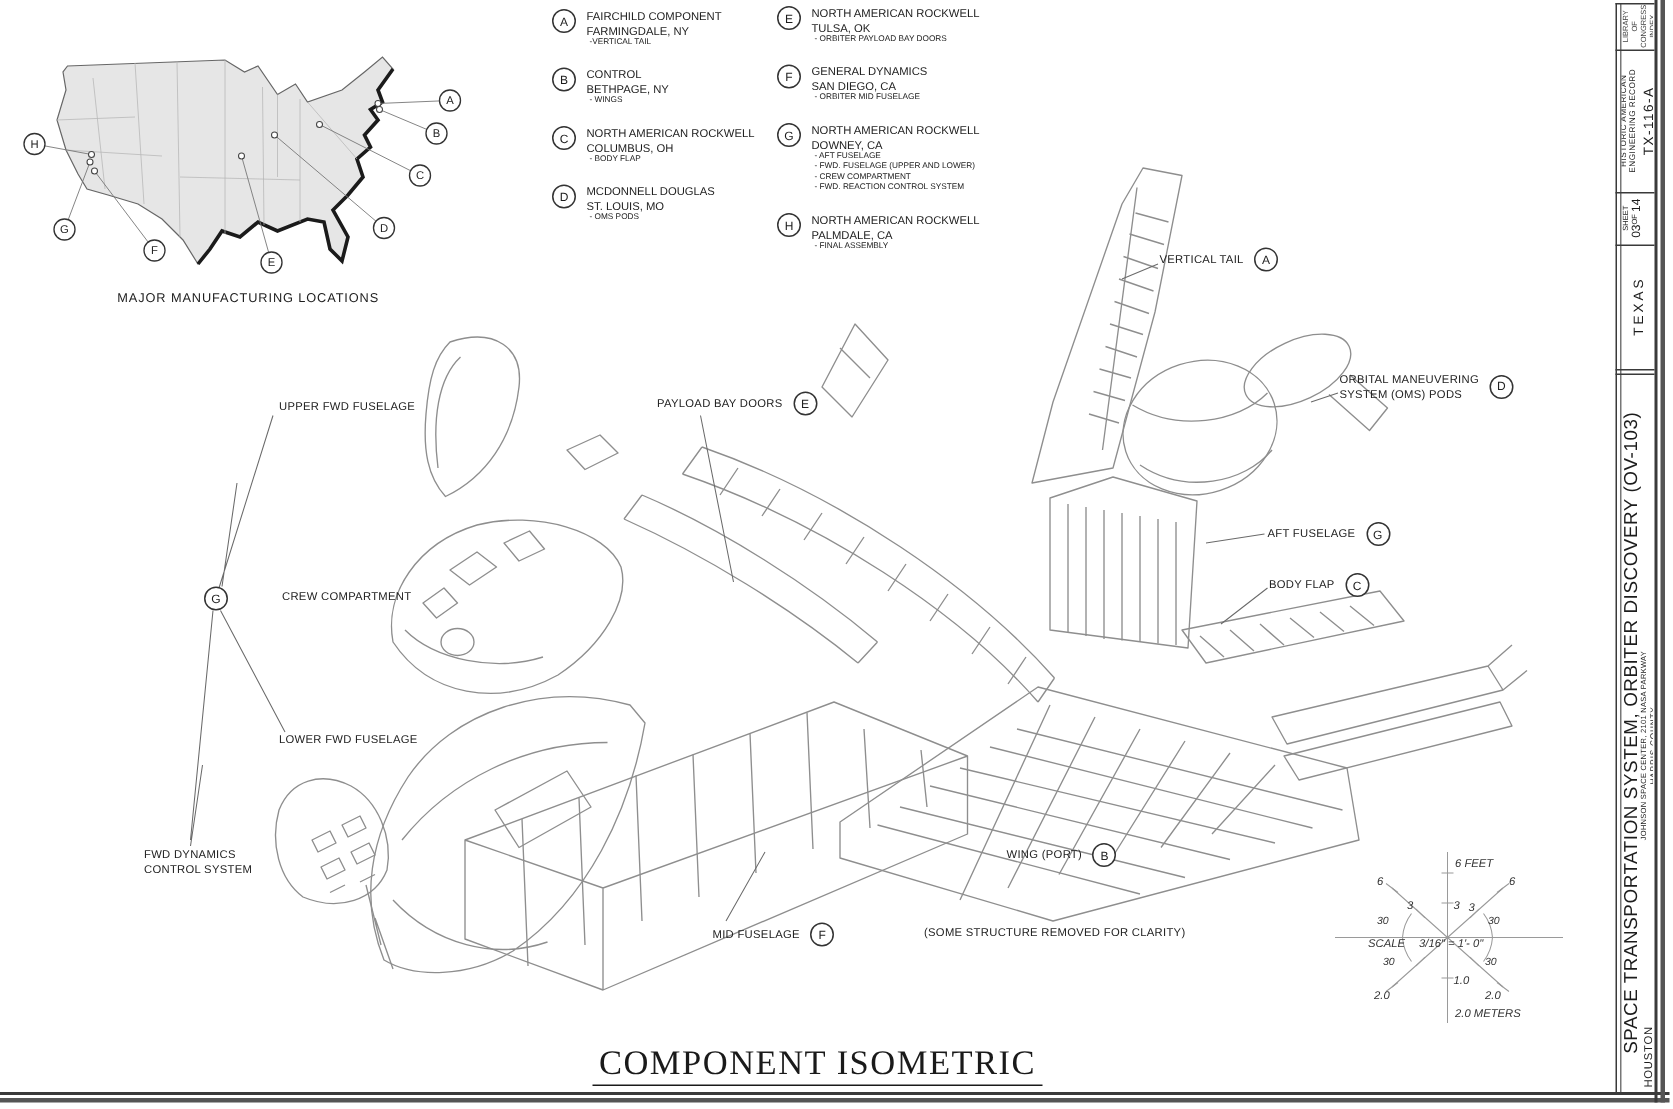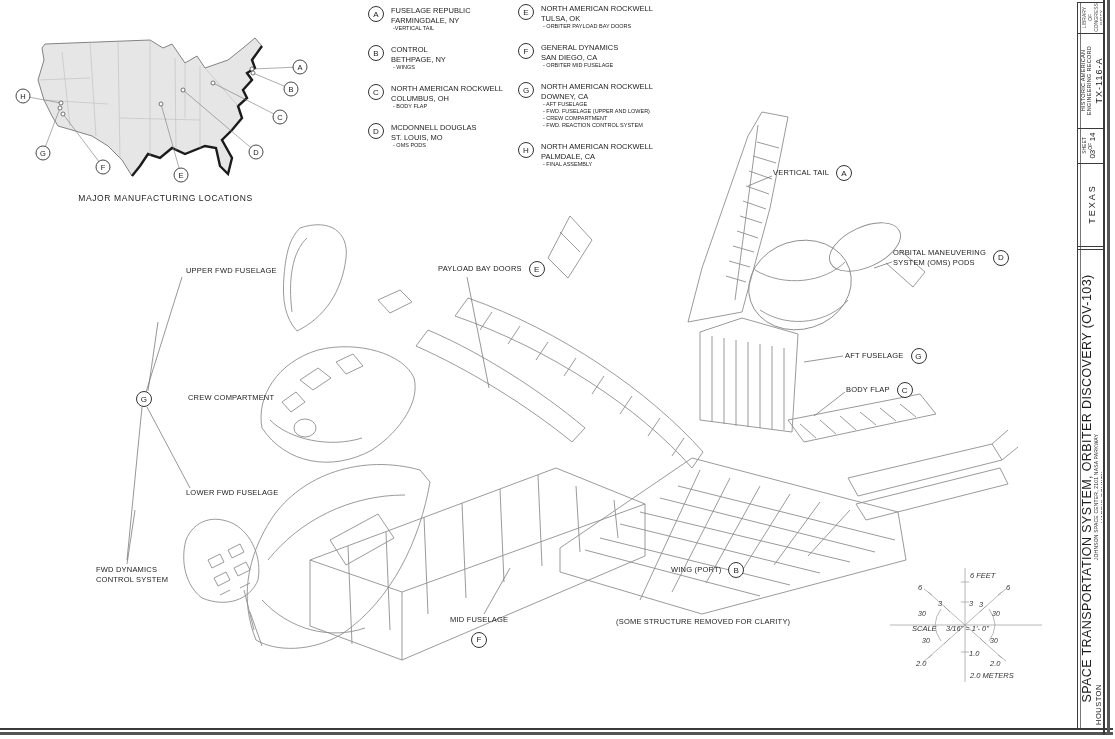--- a/index.html
+++ b/index.html
@@ -150,21 +150,21 @@
           <text x="23" y="90.6" text-anchor="middle" font-size="7.5" fill="#222">H</text>
         </g>
       </g>
   </svg>
   <div id="map-caption">MAJOR MANUFACTURING LOCATIONS</div>
 
   <div class="legend-col" id="legend-col-0" style="left:368px;top:6px;">
       <div class="legend-entry">
         <span class="cletter">A</span>
         <span>
-          <div class="name">FUSELAGE REPUBLIC</div>
+          <div class="name">FAIRCHILD COMPONENT</div>
           <div class="name">FARMINGDALE, NY</div>
           <div class="sub">-VERTICAL TAIL</div>
         </span>
       </div>
       <div class="legend-entry">
         <span class="cletter">B</span>
         <span>
           <div class="name">CONTROL</div>
           <div class="name">BETHPAGE, NY</div>
           <div class="sub">- WINGS</div>
@@ -280,21 +280,21 @@
           <span>FWD DYNAMICS</span>
           <span>CONTROL SYSTEM</span>
         </span>
       </div>
       <div class="callout" style="left: 671px; top: 562px;">
         <span class="txt">
           <span>WING (PORT)</span>
         </span>
         <span class="cletter">B</span>
       </div>
-      <div class="callout" style="left: 450px; top: 615px; flex-direction: column;">
+      <div class="callout" style="left: 475px; top: 615px;">
         <span class="txt">
           <span>MID FUSELAGE</span>
         </span>
         <span class="cletter">F</span>
       </div>
     </div>
 
   <div class="callout" style="left:616px;top:617px;">
     <span>(SOME STRUCTURE REMOVED FOR CLARITY)</span>
   </div>
@@ -316,20 +316,21 @@
     <text class="scale-txt" x="32" y="79" transform="translate(0,-8)">SCALE</text>
     <text class="scale-txt" x="66" y="71">3/16" = 1'- 0"</text>
     <text class="scale-txt sm" x="42" y="83">30</text>
     <text class="scale-txt sm" x="110" y="83">30</text>
     <text class="scale-txt" x="89" y="96">1.0</text>
     <text class="scale-txt" x="36" y="106">2.0</text>
     <text class="scale-txt" x="110" y="106">2.0</text>
     <text class="scale-txt" x="90" y="118">2.0 METERS</text>
   </svg>
 
+  <div id="sheet-title">COMPONENT ISOMETRIC</div>
 
   <div class="tb-line" style="left:0;top:728px;width:1113px;height:2px;"></div>
   <div class="tb-line" style="left:0;top:732px;width:1113px;height:3px;background:#555;"></div>
   <div class="tb-line" style="left:1103px;top:0;width:2px;height:735px;"></div>
   <div class="tb-line" style="left:1107px;top:0;width:3px;height:735px;background:#555;"></div>
   <div class="tb-line" style="left:1077px;top:2px;width:1px;height:726px;"></div>
   <div class="tb-line" style="left:1080px;top:2px;width:1px;height:726px;background:#777;"></div>
   <div class="tb-line" style="left:1077px;top:2px;width:26px;height:1px;"></div>
   <div class="tb-line" style="left:1077px;top:33px;width:26px;height:1px;"></div>
   <div class="tb-line" style="left:1077px;top:128px;width:26px;height:1px;"></div>

